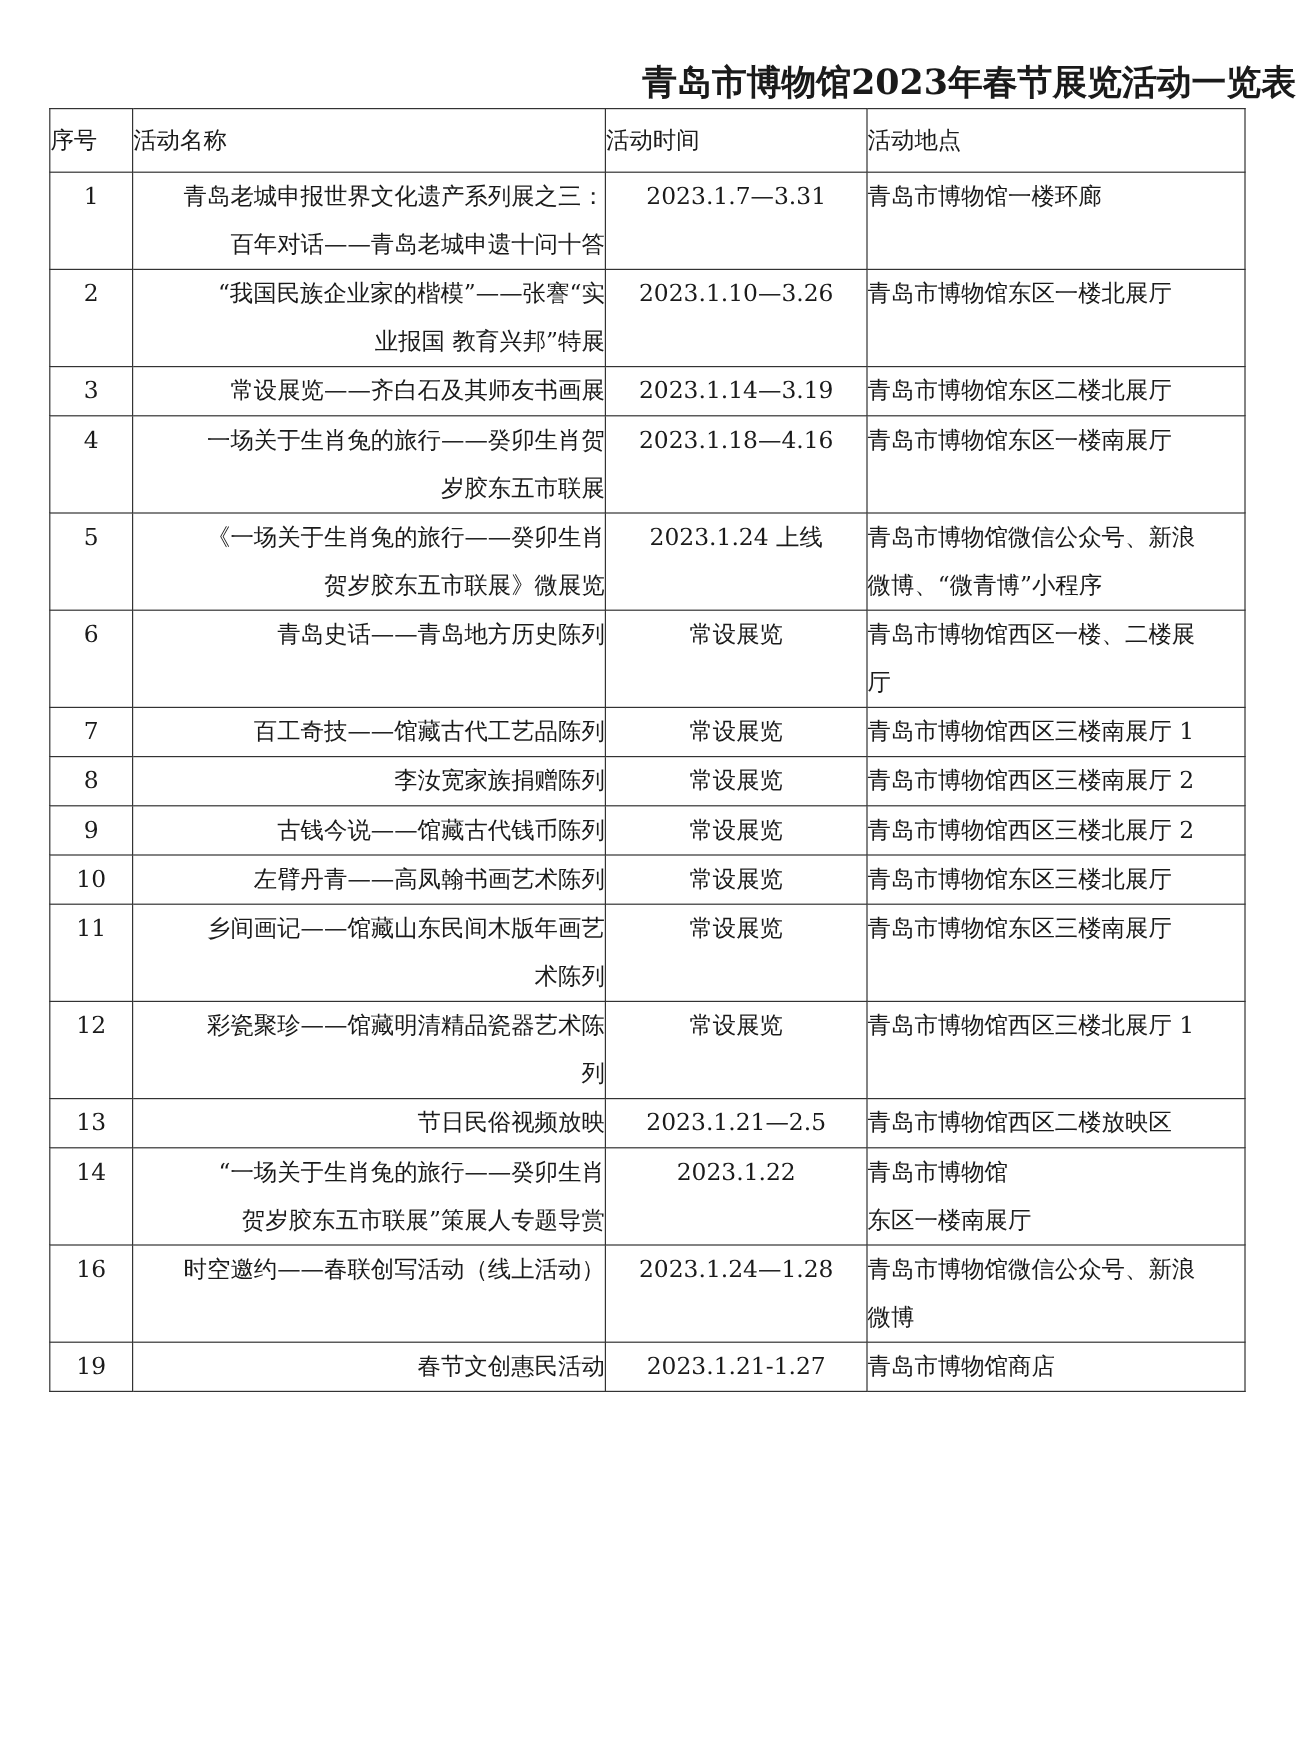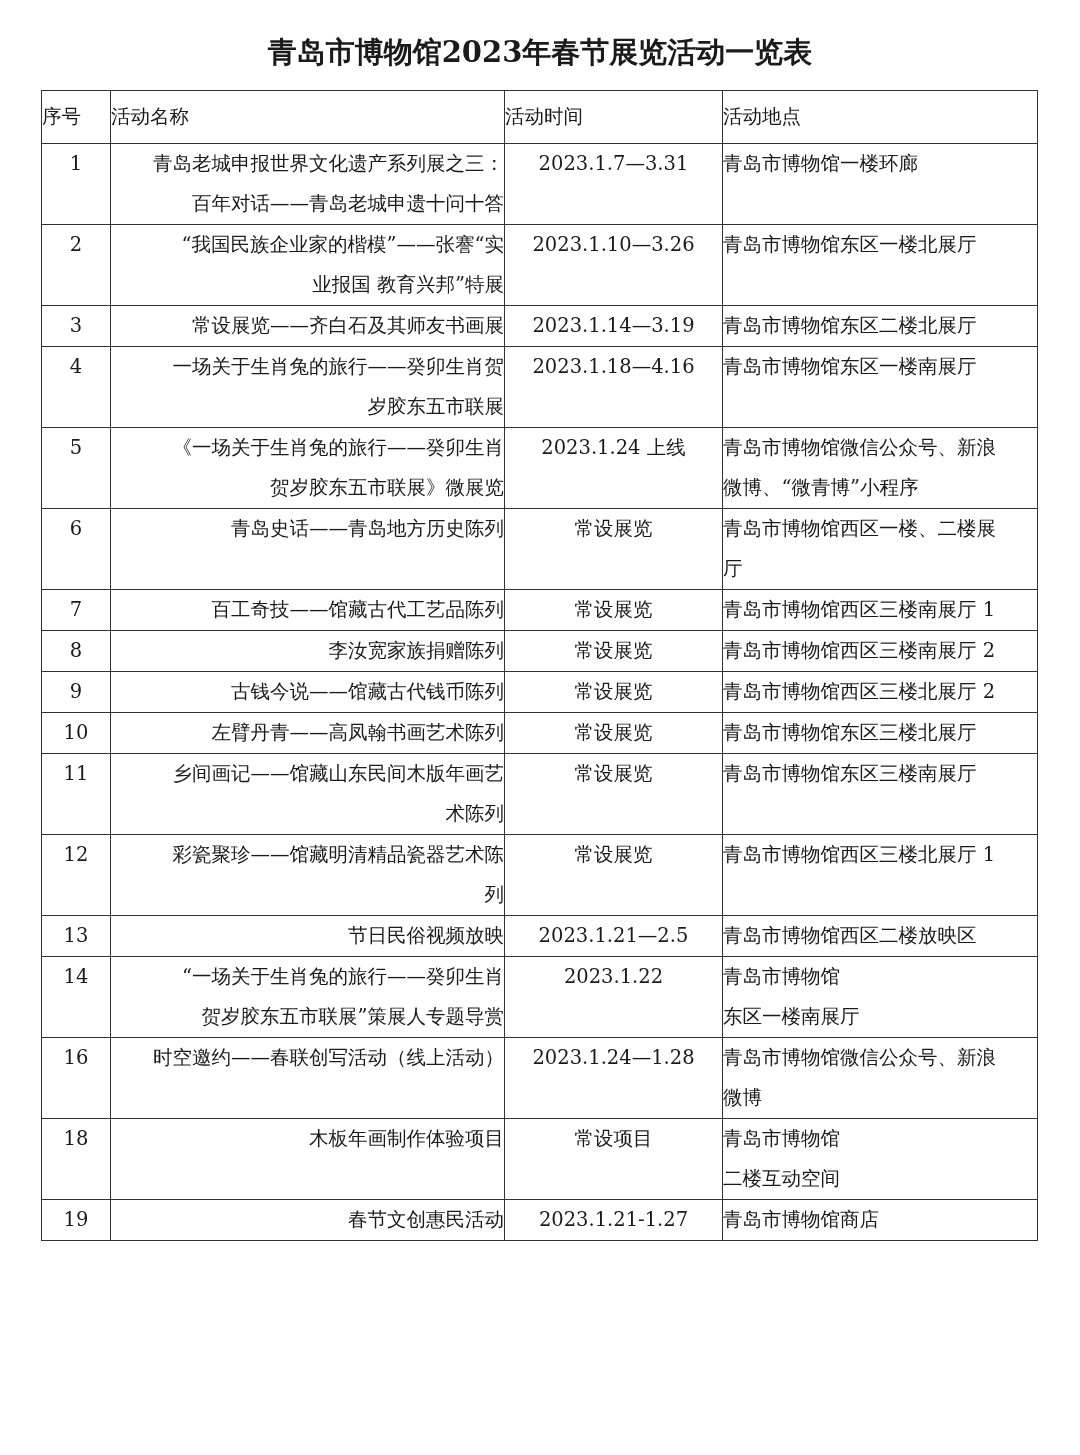--- a/index.html
+++ b/index.html
@@ -1,18 +1,18 @@
 <!DOCTYPE html>
 <html><head>
 <meta charset="utf-8">
 <style>
   html, body { margin: 0; padding: 0; background: #ffffff; }
   body { width: 1080px; height: 1455px; position: relative; overflow: hidden;
          font-family: "DejaVu Serif", "Liberation Serif", serif; color: #1a1a1a; }
-  .title { position: absolute; top: 32px; left: 0; width: 1080px; text-align: center;
+  .title { position: absolute; top: 48px; left: 0; width: 1080px; text-align: right;
            font-size: 29px; font-weight: bold; letter-spacing: 0px; line-height: 40px; }
   table.activities { position: absolute; top: 90px; left: 41px; width: 996px;
            border-collapse: collapse; table-layout: fixed; }
   table.activities td, table.activities th {
            border: 1.5px solid #333; font-weight: normal; font-size: 19.5px;
            line-height: 40px; vertical-align: top; padding: 0; }
   table.activities th { height: 52px; vertical-align: middle; text-align: left; }
   col.c-no { width: 69px; } col.c-name { width: 394px; } col.c-time { width: 218px; } col.c-place { width: 315px; }
   td.no { text-align: center; }
   td.name { text-align: right; padding-left: 11px; padding-right: 4px; }
@@ -225,33 +225,20 @@
         </td>
         <td class="time">
           <div>2023.1.24—1.28</div>
         </td>
         <td class="place">
           <div>青岛市博物馆微信公众号、新浪</div>
           <div>微博</div>
         </td>
       </tr>
       <tr>
-        <td class="no">18</td>
-        <td class="name">
-          <div>木板年画制作体验项目</div>
-        </td>
-        <td class="time">
-          <div>常设项目</div>
-        </td>
-        <td class="place">
-          <div>青岛市博物馆</div>
-          <div>二楼互动空间</div>
-        </td>
-      </tr>
-      <tr>
         <td class="no">19</td>
         <td class="name">
           <div>春节文创惠民活动</div>
         </td>
         <td class="time">
           <div>2023.1.21-1.27</div>
         </td>
         <td class="place">
           <div>青岛市博物馆商店</div>
         </td>

